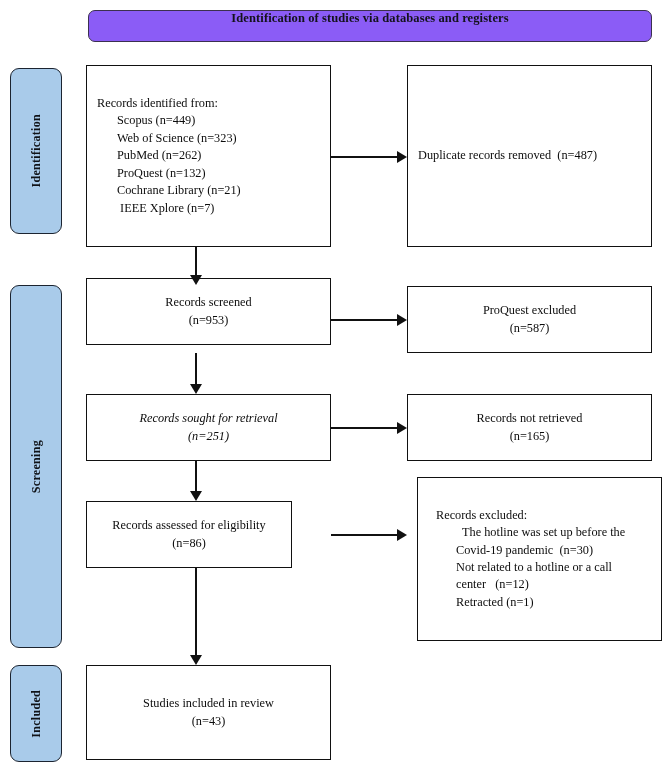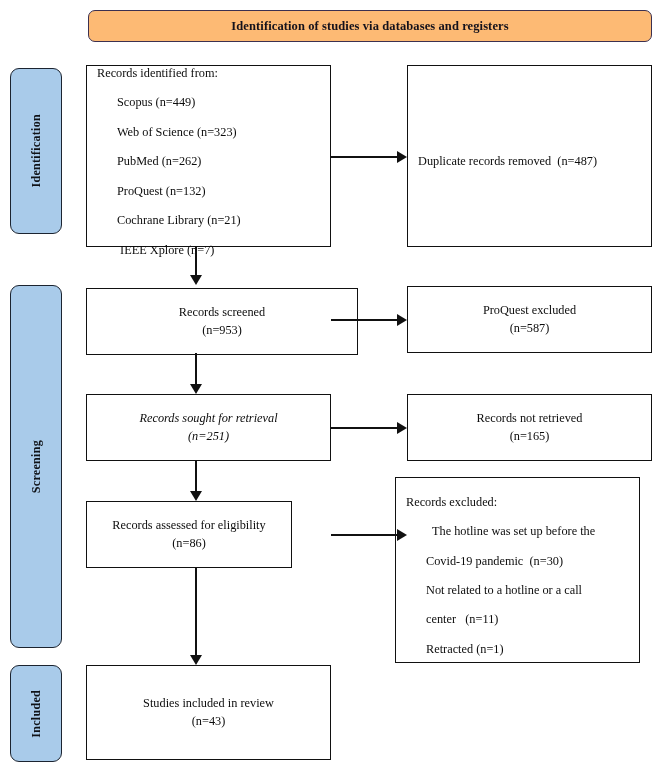--- a/index.html
+++ b/index.html
@@ -18,26 +18,26 @@
     overflow: hidden;
   }
 
   
   .header-bar {
     position: absolute;
     left: 88px;
     top: 10px;
     width: 564px;
     height: 32px;
-    background: #fdba74;
+    background: #8b5cf6;
     border: 1.5px solid #3c3050;
     border-radius: 7px;
     box-sizing: border-box;
     display: flex;
-    align-items: center;
+    align-items: flex-start;
     justify-content: center;
   }
   .header-bar .title {
     font-size: 12.5px;
     font-weight: bold;
     color: #14121c;
     letter-spacing: 0.1px;
     text-align: center;
   }
 
@@ -84,33 +84,33 @@
   .flow-box.left-align {
     align-items: flex-start;
     text-align: left;
   }
   .flow-box .line {
     font-size: 12.3px;
     line-height: 1.42;
     color: #0c0c0c;
     white-space: pre;
   }
-  .flow-box.left-align .line { padding-left: 10px; margin-top: 12px; }
+  .flow-box.left-align .line { padding-left: 10px; }
   .flow-box .line.indent1 { padding-left: 30px; }
   .flow-box .line.indent2 { padding-left: 36px; }
 
   
   #box-identified   { left: 86px;  top: 65px;  width: 245px; height: 182px; }
   #box-removed      { left: 407px; top: 65px;  width: 245px; height: 182px; }
-  #box-screened     { left: 86px;  top: 288px; width: 272px; height: 67px;  }
+  #box-screened     { left: 86px;  top: 278px; width: 245px; height: 67px;  }
   #box-excluded1    { left: 407px; top: 286px; width: 245px; height: 67px;  }
   #box-retrieval    { left: 86px;  top: 394px; width: 245px; height: 67px; font-style: italic;  }
   #box-notretrieved { left: 407px; top: 394px; width: 245px; height: 67px;  }
   #box-eligibility  { left: 86px;  top: 501px; width: 206px; height: 67px;  }
-  #box-excluded2    { left: 395px; top: 477px; width: 245px; height: 186px; }
+  #box-excluded2    { left: 417px; top: 477px; width: 245px; height: 164px; padding-left: 8px; }
   #box-included     { left: 86px;  top: 665px; width: 245px; height: 95px;  }
 
   
   .conn { position: absolute; }
   .conn .stem-v {
     position: absolute;
     width: 2px;
     background: #111111;
     left: 0;
     top: 0;
@@ -227,21 +227,21 @@
   <div class="flow-box center" id="box-eligibility">
     <div class="line">Records assessed for eligibility</div>
     <div class="line">(n=86)</div>
   </div>
 
   <div class="flow-box left-align" id="box-excluded2">
     <div class="line">Records excluded:</div>
     <div class="line indent2">The hotline was set up before the</div>
     <div class="line indent1">Covid-19 pandemic  (n=30)</div>
     <div class="line indent1">Not related to a hotline or a call</div>
-    <div class="line indent1">center   (n=11)</div>
+    <div class="line indent1">center   (n=12)</div>
     <div class="line indent1">Retracted (n=1)</div>
   </div>
 
   <div class="flow-box center" id="box-included">
     <div class="line">Studies included in review</div>
     <div class="line">(n=43)</div>
   </div>
 
   <div class="conn" id="arrow-v1">
     <div class="stem-v"></div>

